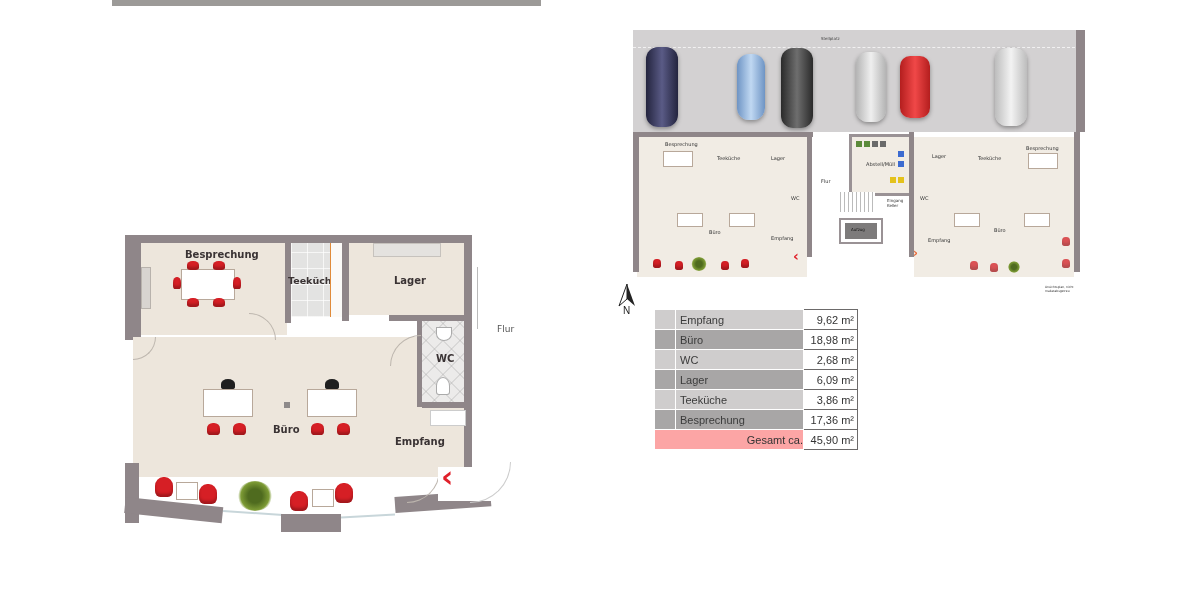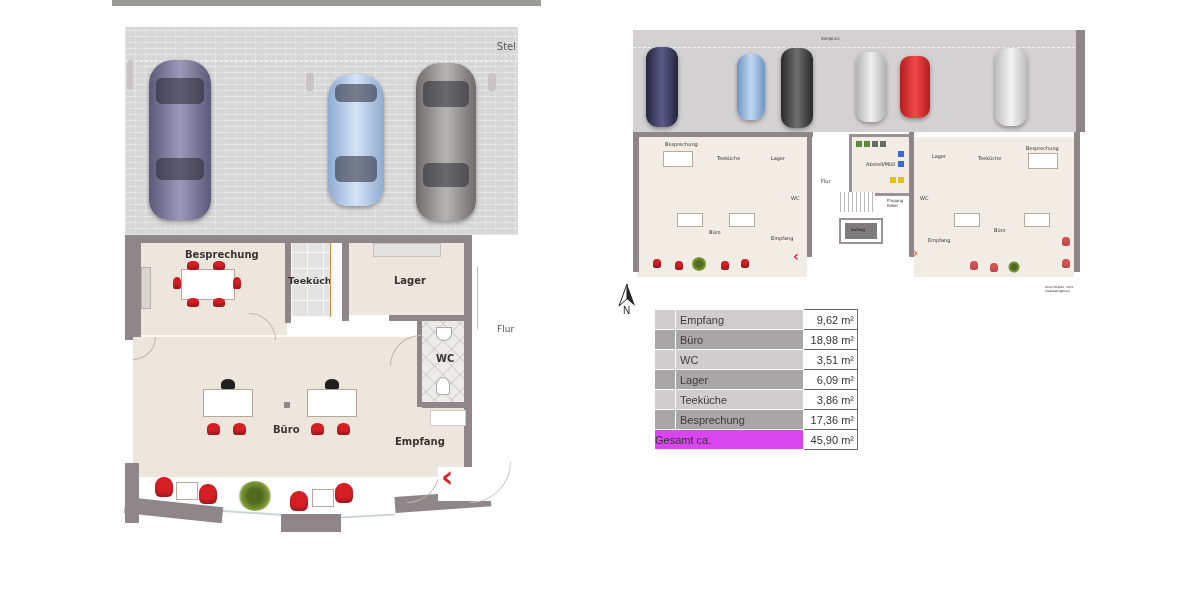--- a/index.html
+++ b/index.html
@@ -36,49 +36,29 @@
 
   
   .area-table{left:654px;top:309px;width:204px;border-collapse:collapse;font-family:"Liberation Sans",sans-serif;font-size:11px;}
   .area-table td{height:19px;padding:0;border:1px solid #fff;}
   .area-table .hdr{background:#8e8b8a;color:#fff;text-align:center;font-size:11px;height:20px;}
   .area-table .stub{width:20px;}
   .area-table .name{padding-left:4px;color:#3b3b3b;}
   .area-table .val{text-align:right;padding-right:3px;width:50px;background:#fff;border:1px solid #6c6a6a;color:#333;}
   .row-light .stub,.row-light .name{background:#cfcdcd;}
   .row-dark .stub,.row-dark .name{background:#a8a6a6;}
-  .total-label{padding-right:4px;background:#d946ef;border:1px solid #6c6a6a;color:#333;}
+  .total-label{text-align:right;padding-right:4px;background:#fca5a5;border:1px solid #6c6a6a;color:#333;}
 </style>
 </head>
 <body>
 
 <div class="abs topbar"></div>
 
 <div class="abs" style="left:125px;top:27px;width:400px;height:510px;">
 
-  <div class="abs lot" style="left:0;top:0;width:393px;height:208px;">
-    <span class="abs" style="right:2px;top:14px;font-size:10px;color:#555;">Stel</span>
-    <div class="abs" style="left:0;top:34px;width:393px;border-top:1px dashed #fff;opacity:.7;"></div>
-    <div class="abs bollard" style="left:2px;top:33px;width:6px;height:30px;"></div>
-    <div class="abs bollard" style="left:181px;top:46px;width:8px;height:18px;"></div>
-    <div class="abs bollard" style="left:363px;top:46px;width:8px;height:18px;"></div>
-
-    <div class="abs car" style="left:24px;top:33px;width:62px;height:160px;background:linear-gradient(90deg,#5a5a78,#9a9ab8 50%,#5a5a78);">
-      <div class="glass" style="top:18px;height:26px;"></div>
-      <div class="glass" style="top:98px;height:22px;"></div>
-    </div>
-    <div class="abs car" style="left:203px;top:47px;width:56px;height:132px;background:linear-gradient(90deg,#8eaad0,#d4e4f8 50%,#8eaad0);">
-      <div class="glass" style="top:10px;height:18px;"></div>
-      <div class="glass" style="top:82px;height:26px;"></div>
-    </div>
-    <div class="abs car" style="left:291px;top:36px;width:60px;height:158px;background:linear-gradient(90deg,#6f6d6b,#b7b5b3 50%,#6f6d6b);">
-      <div class="glass" style="top:18px;height:26px;"></div>
-      <div class="glass" style="top:100px;height:24px;"></div>
-    </div>
-  </div>
 
   <div class="abs wall" style="left:0;top:208px;width:345px;height:8px;"></div>
   <div class="abs wall" style="left:0;top:208px;width:16px;height:105px;"></div>
   <div class="abs wall" style="left:339px;top:208px;width:8px;height:245px;"></div>
 
   <div class="abs floor" style="left:16px;top:216px;width:146px;height:92px;">
     <span class="abs label" style="left:44px;top:6px;font-size:10px;">Besprechung</span>
     <div class="abs desk" style="left:40px;top:26px;width:52px;height:29px;"></div>
     <div class="abs chair-red" style="left:46px;top:18px;width:12px;height:9px;"></div>
     <div class="abs chair-red" style="left:72px;top:18px;width:12px;height:9px;"></div>
@@ -246,21 +226,21 @@
     <td class="val">9,62 m²</td>
   </tr>
   <tr class="row-dark">
     <td class="stub"></td>
     <td class="name">Büro</td>
     <td class="val">18,98 m²</td>
   </tr>
   <tr class="row-light">
     <td class="stub"></td>
     <td class="name">WC</td>
-    <td class="val">3,51 m²</td>
+    <td class="val">2,68 m²</td>
   </tr>
   <tr class="row-dark">
     <td class="stub"></td>
     <td class="name">Lager</td>
     <td class="val">6,09 m²</td>
   </tr>
   <tr class="row-light">
     <td class="stub"></td>
     <td class="name">Teeküche</td>
     <td class="val">3,86 m²</td>

